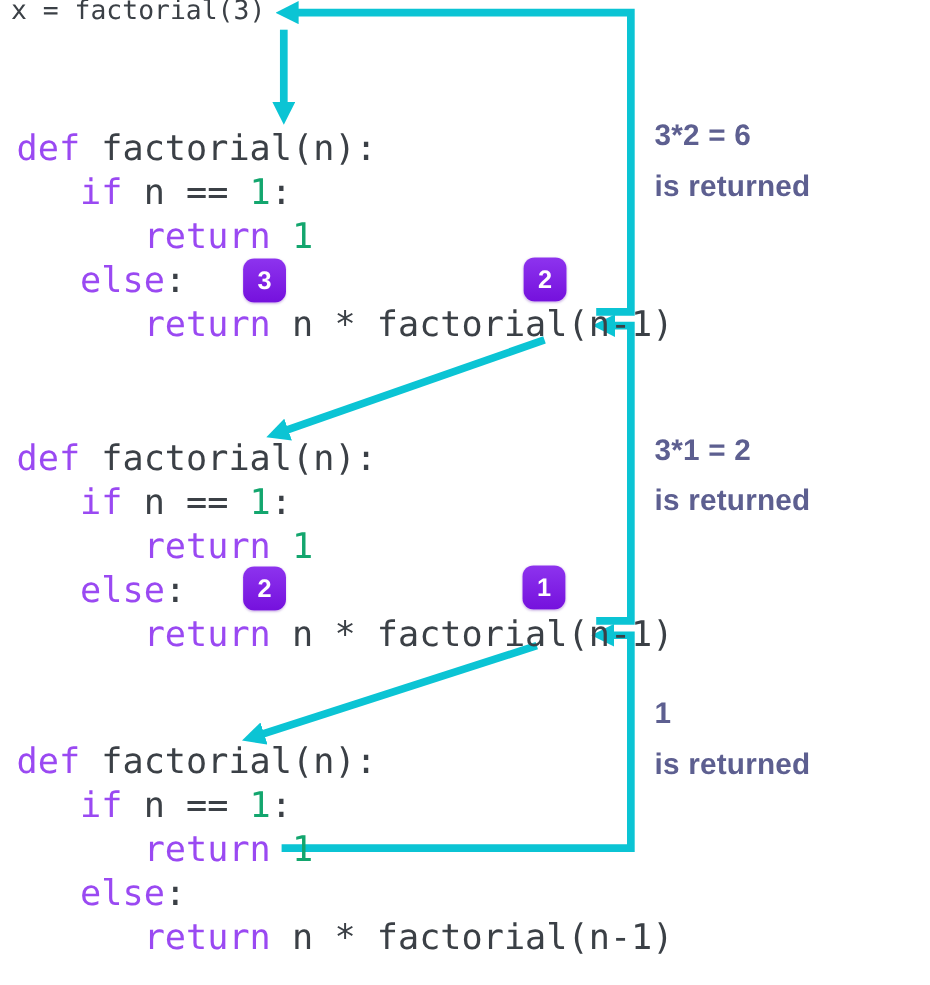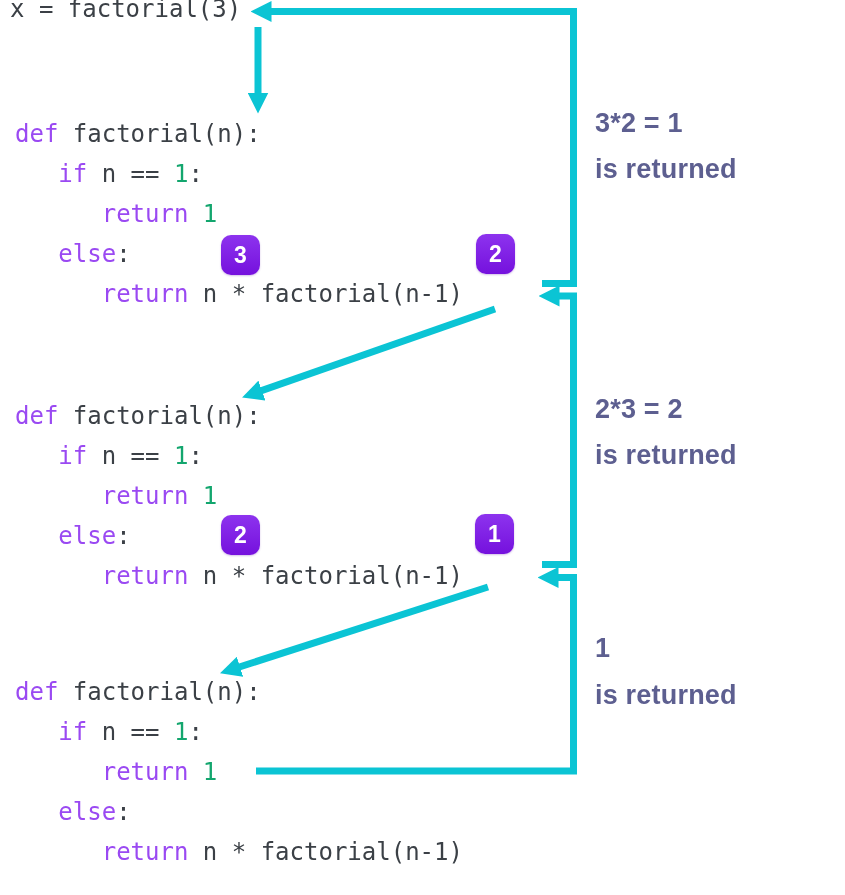--- a/index.html
+++ b/index.html
@@ -30,21 +30,21 @@
   .code-block {
     position: absolute;
     left: 15px;
   }
   #code-block-0 { top: 114px; }
   #code-block-1 { top: 396px; }
   #code-block-2 { top: 672px; }
   .code-line {
     height: 40px;
     line-height: 40px;
-    font-size: 24px;
+    font-size: 32px;
   }
   .tok-kw  { color: var(--keyword, #9a49f2); }
   .tok-pl  { color: var(--plain, #3b4046); }
   .tok-num { color: var(--number, #13a66e); }
 
   
   .badge {
     position: absolute;
     width: 39px;
     height: 40px;
@@ -125,22 +125,22 @@
 
   <div class="mono code-block" id="code-block-0"><div class="code-line"><span class="tok-kw">def</span><span class="tok-pl"> factorial(n):</span></div><div class="code-line"><span class="tok-pl">   </span><span class="tok-kw">if</span><span class="tok-pl"> n == </span><span class="tok-num">1</span><span class="tok-pl">:</span></div><div class="code-line"><span class="tok-pl">      </span><span class="tok-kw">return</span><span class="tok-pl"> </span><span class="tok-num">1</span></div><div class="code-line"><span class="tok-pl">   </span><span class="tok-kw">else</span><span class="tok-pl">:</span></div><div class="code-line"><span class="tok-pl">      </span><span class="tok-kw">return</span><span class="tok-pl"> n * factorial(n-1)</span></div></div>
   <div class="mono code-block" id="code-block-1"><div class="code-line"><span class="tok-kw">def</span><span class="tok-pl"> factorial(n):</span></div><div class="code-line"><span class="tok-pl">   </span><span class="tok-kw">if</span><span class="tok-pl"> n == </span><span class="tok-num">1</span><span class="tok-pl">:</span></div><div class="code-line"><span class="tok-pl">      </span><span class="tok-kw">return</span><span class="tok-pl"> </span><span class="tok-num">1</span></div><div class="code-line"><span class="tok-pl">   </span><span class="tok-kw">else</span><span class="tok-pl">:</span></div><div class="code-line"><span class="tok-pl">      </span><span class="tok-kw">return</span><span class="tok-pl"> n * factorial(n-1)</span></div></div>
   <div class="mono code-block" id="code-block-2"><div class="code-line"><span class="tok-kw">def</span><span class="tok-pl"> factorial(n):</span></div><div class="code-line"><span class="tok-pl">   </span><span class="tok-kw">if</span><span class="tok-pl"> n == </span><span class="tok-num">1</span><span class="tok-pl">:</span></div><div class="code-line"><span class="tok-pl">      </span><span class="tok-kw">return</span><span class="tok-pl"> </span><span class="tok-num">1</span></div><div class="code-line"><span class="tok-pl">   </span><span class="tok-kw">else</span><span class="tok-pl">:</span></div><div class="code-line"><span class="tok-pl">      </span><span class="tok-kw">return</span><span class="tok-pl"> n * factorial(n-1)</span></div></div>
 
   <div class="badge" id="badge-0">3</div>
   <div class="badge" id="badge-1">2</div>
   <div class="badge" id="badge-2">2</div>
   <div class="badge" id="badge-3">1</div>
 
-  <div class="annotation-line" id="ann-0-result">3*2 = 1</div>
+  <div class="annotation-line" id="ann-0-result">3*2 = 6</div>
   <div class="annotation-line" id="ann-0-caption">is returned</div>
 
-  <div class="annotation-line" id="ann-1-result">2*3 = 2</div>
+  <div class="annotation-line" id="ann-1-result">3*1 = 2</div>
   <div class="annotation-line" id="ann-1-caption">is returned</div>
 
   <div class="annotation-line" id="ann-2-result">1</div>
   <div class="annotation-line" id="ann-2-caption">is returned</div>
 
 </div>
 
 </body></html>

